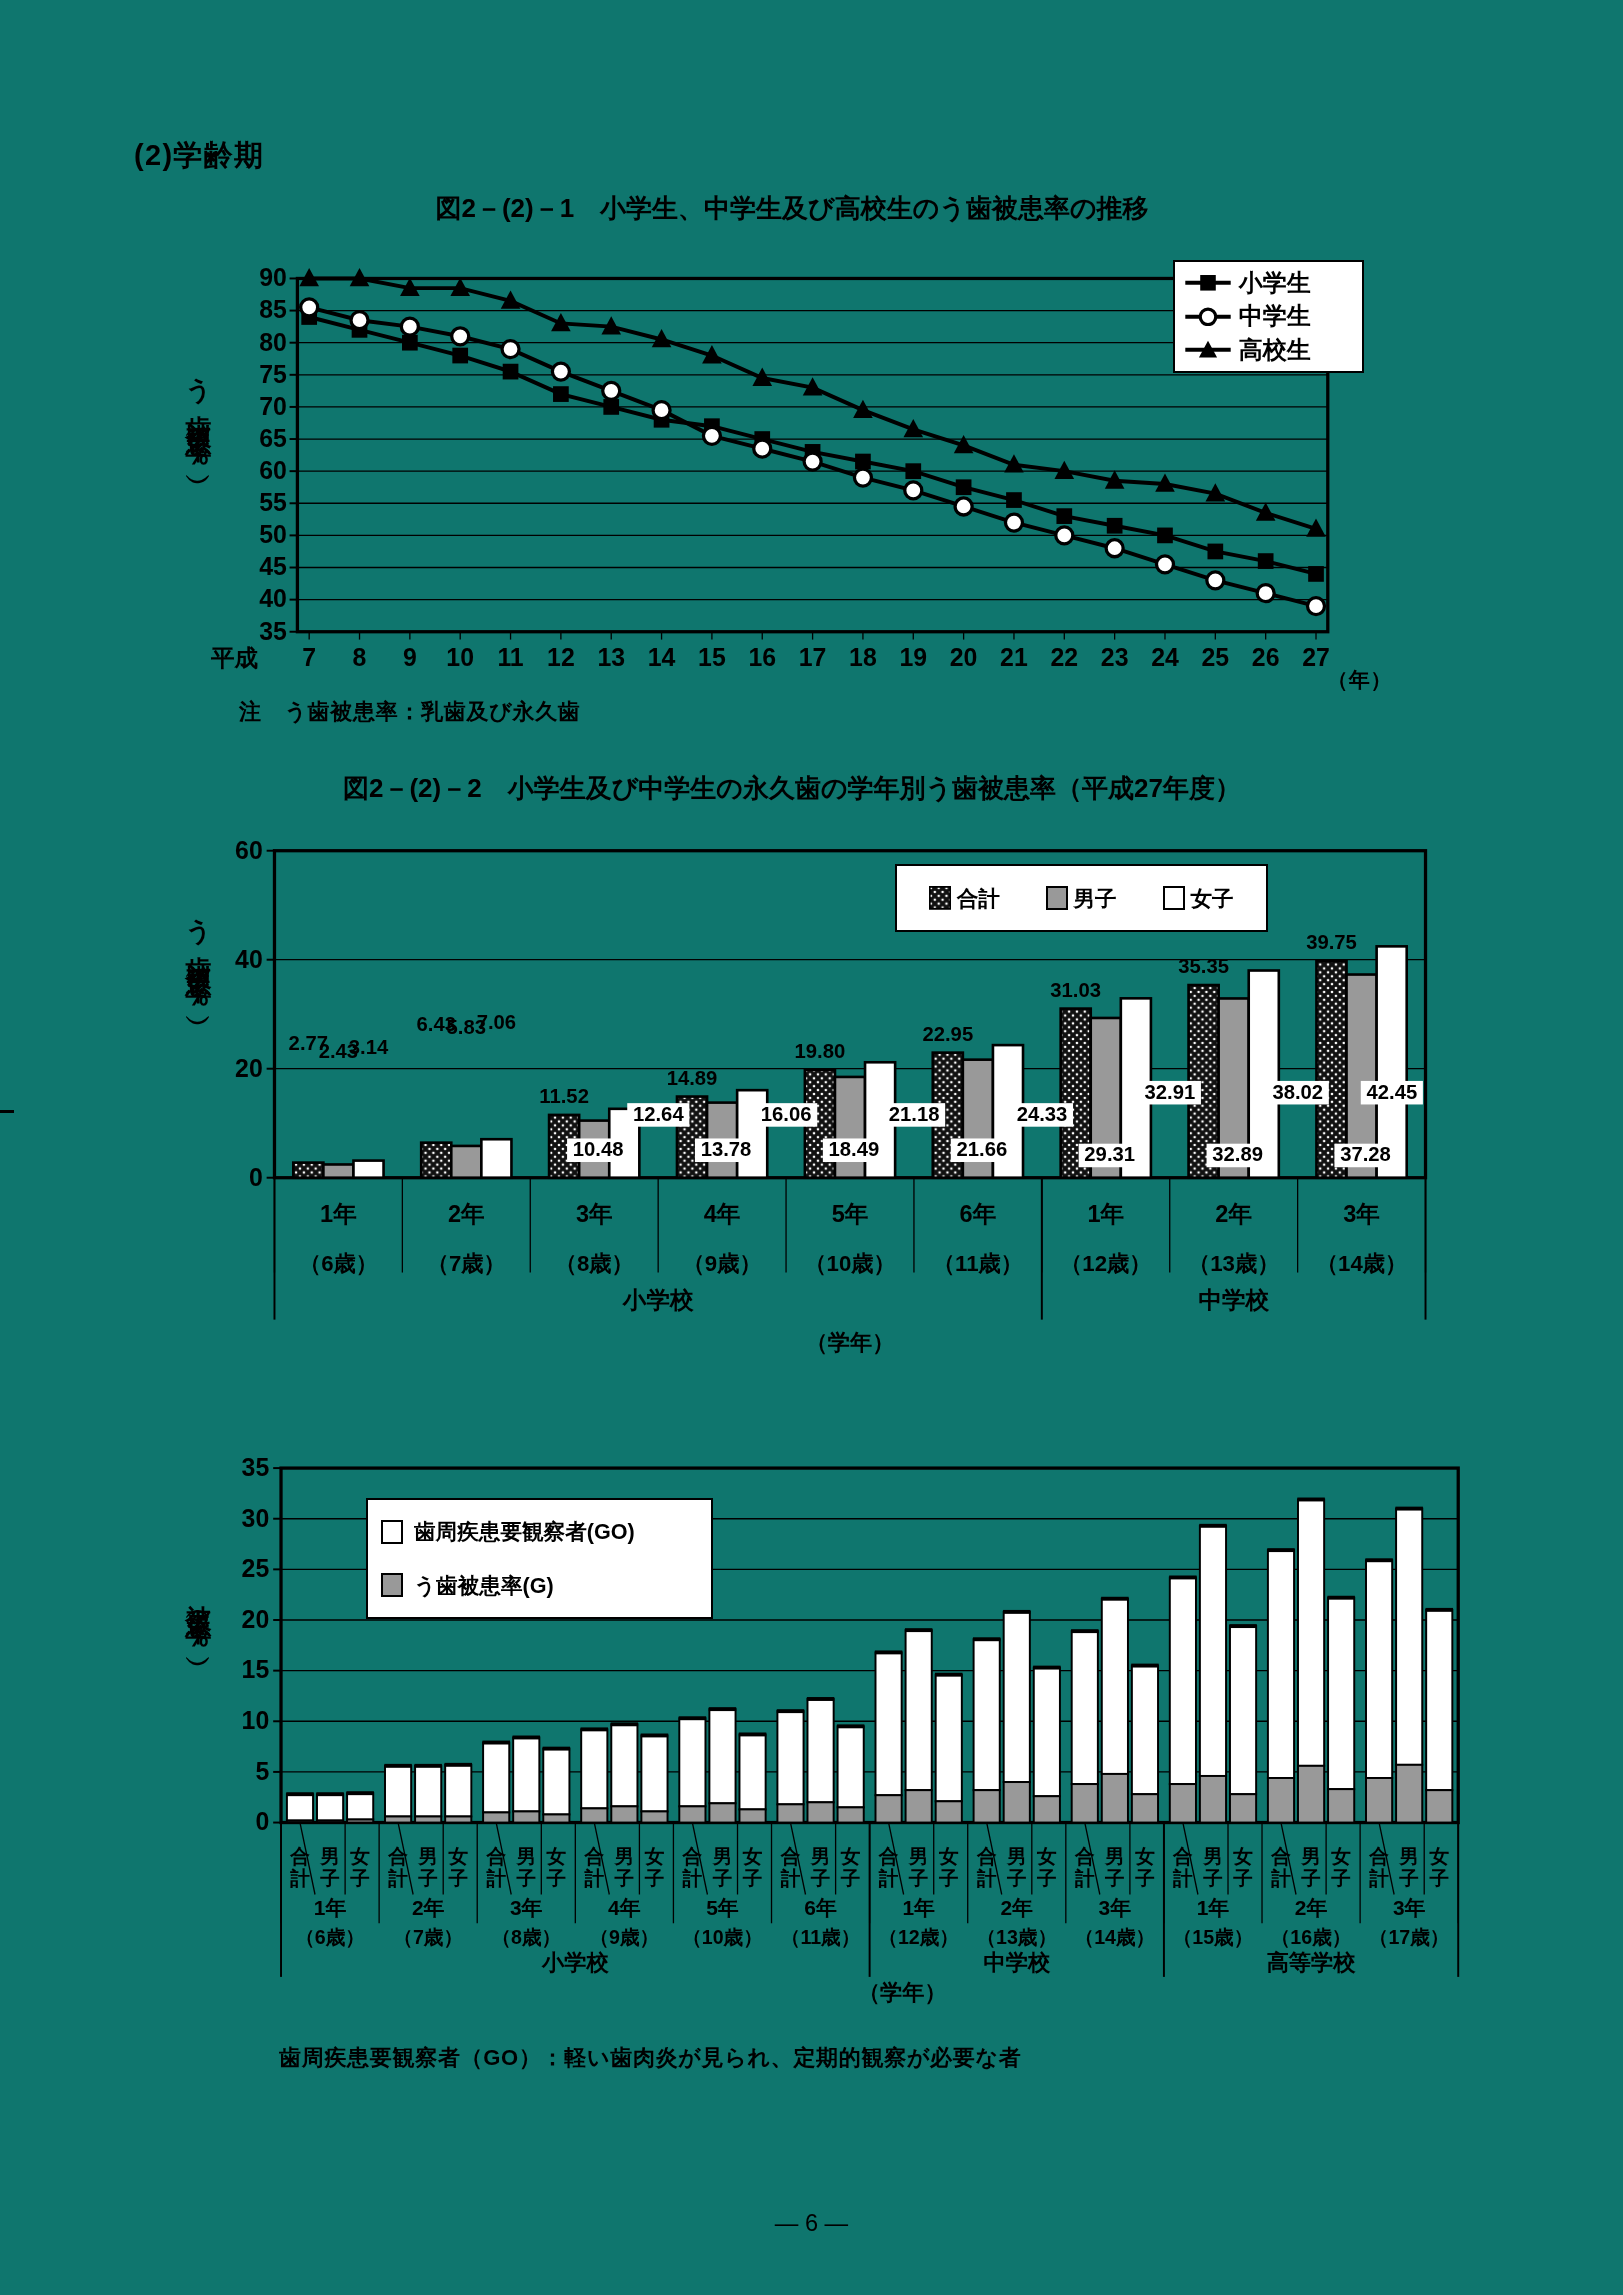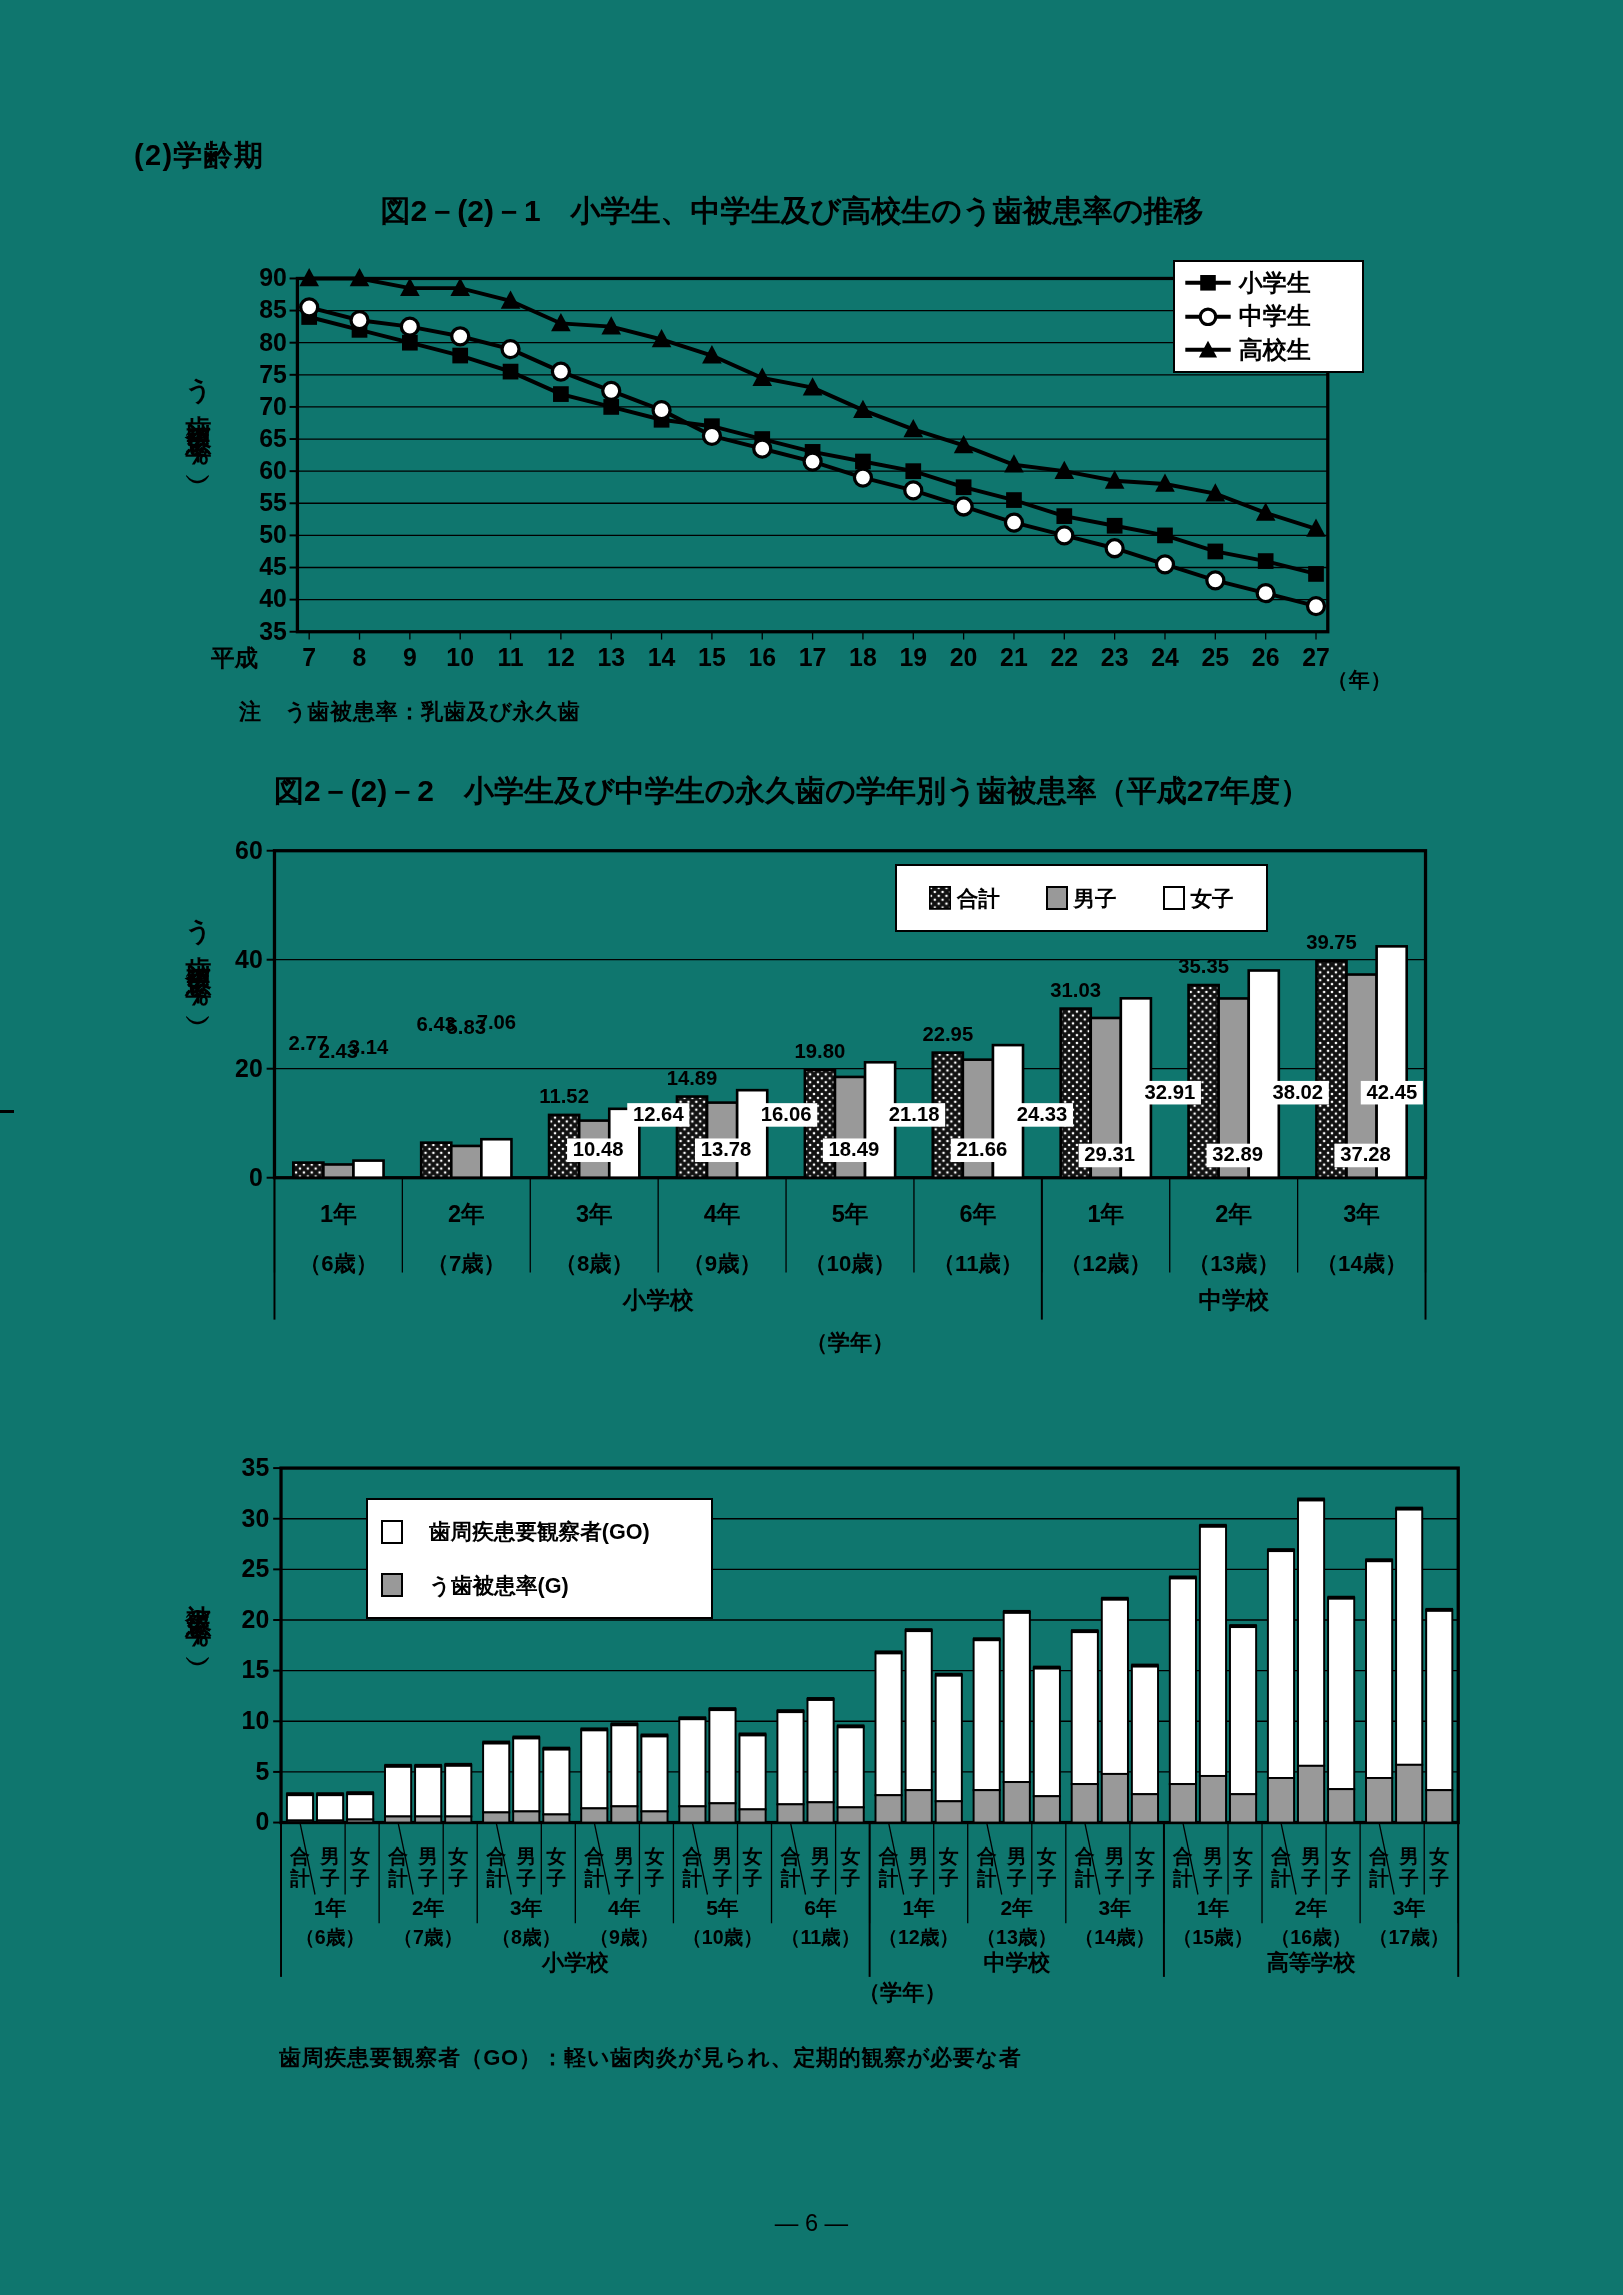--- a/index.html
+++ b/index.html
@@ -1,40 +1,40 @@
 <!DOCTYPE html>
 <html style="font-size:10.5px"><head>
 <meta charset="utf-8">
 <style>
   html,body{margin:0;padding:0;background:#888;}
   #page{position:relative;width:1623px;height:2295px;background:#0f766e;
         font-family:"Liberation Sans",sans-serif;color:#000;overflow:hidden;}
   .heading{position:absolute;left:134px;top:136px;font-size:29px;font-weight:bold;letter-spacing:1.3px;}
-  .c-title{position:absolute;left:0;width:1584px;text-align:center;font-size:30px;font-weight:bold;}
+  .c-title{position:absolute;left:0;width:1584px;text-align:center;font-size:26px;font-weight:bold;}
   #chart1-title{top:191px;}
   #chart2-title{top:771px;}
   #chart3-title{top:1379px;}
   .chart-box{position:absolute;}
   #chart1-box{left:196px;top:249px;width:1243px;height:458px;}
   #chart2-box{left:196px;top:821px;width:1308px;height:563px;}
   #chart3-box{left:196px;top:1426px;width:1308px;height:661px;}
   .vlabel{position:absolute;writing-mode:vertical-rl;text-orientation:upright;
           font-size:26px;font-weight:bold;letter-spacing:6.5px;line-height:1;}
   #ylabel1{left:186px;top:358px;height:236px;}
   #ylabel2{left:186px;top:899px;height:236px;}
   #ylabel3{left:186px;top:1583px;height:209px;}
   .legend{position:absolute;background:#fff;border:2.6px solid #000;box-sizing:border-box;}
   #legend1{left:1173px;top:260px;width:191px;height:113px;display:flex;flex-direction:column;justify-content:space-around;padding:3.9px 9.2px;}
   #legend1 .lrow{display:flex;align-items:center;gap:6.5px;}
   #legend1 .llab{font-size:24px;font-weight:bold;}
   #legend2{left:895px;top:864px;width:373px;height:68px;display:flex;align-items:center;justify-content:space-around;padding:0 9.2px;}
   #legend2 .lrow{display:flex;align-items:center;gap:5.2px;}
   #legend2 .llab{font-size:21.6px;font-weight:bold;}
   #legend3{left:366px;top:1498px;width:347px;height:121px;display:flex;flex-direction:column;justify-content:space-around;padding:5.2px 13px;}
-  #legend3 .lrow{display:flex;align-items:center;gap:26px;}
+  #legend3 .lrow{display:flex;align-items:center;gap:11px;}
   #legend3 .llab{font-size:21.6px;font-weight:bold;}
   .swatch{width:22px;height:23.6px;border:2px solid #000;box-sizing:border-box;flex:0 0 auto;}
   .note{position:absolute;font-size:22px;font-weight:bold;letter-spacing:0.7px;}
   #note1{left:239px;top:697px;}
   #note3a{left:236px;top:1993px;}
   #note3b{left:279px;top:2023px;margin-top:20px;}
   #unit1{position:absolute;left:1327px;top:666px;font-size:21px;font-weight:bold;}
   #pagenum{position:absolute;left:0;width:1623px;top:2210px;text-align:center;font-size:23.6px;}
   #edge-tick{position:absolute;left:0;top:1110px;width:14.4px;height:3.3px;background:#000;}
   svg text{font-family:"Liberation Sans",sans-serif;font-weight:bold;}

